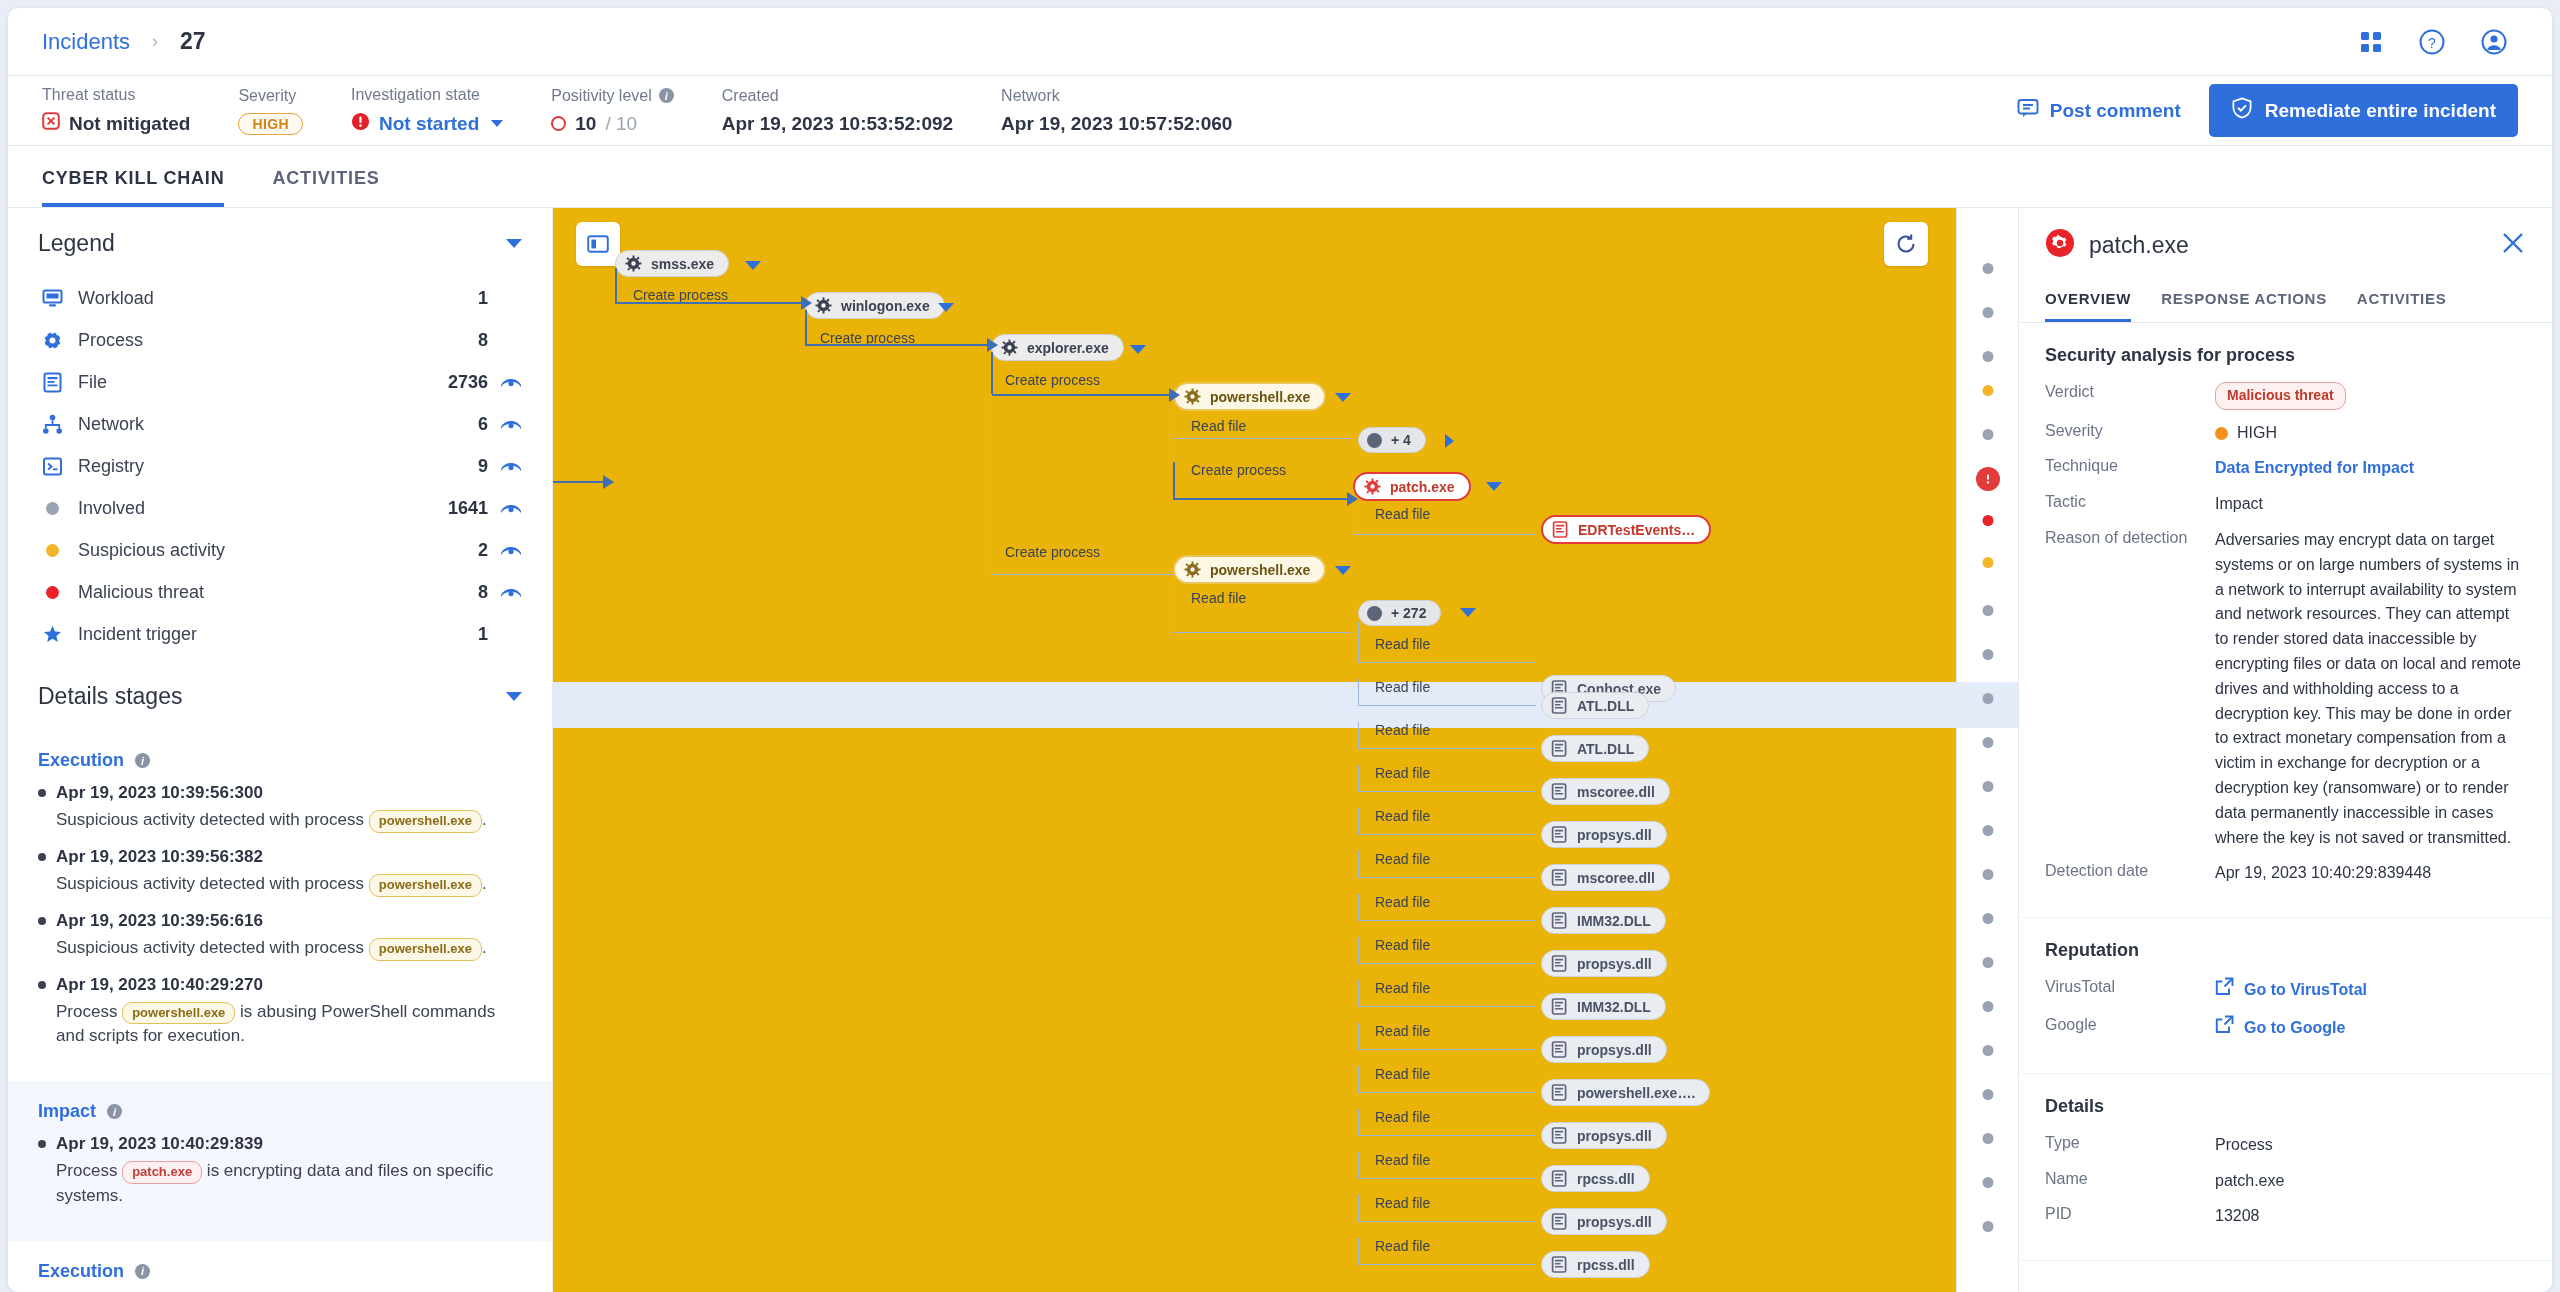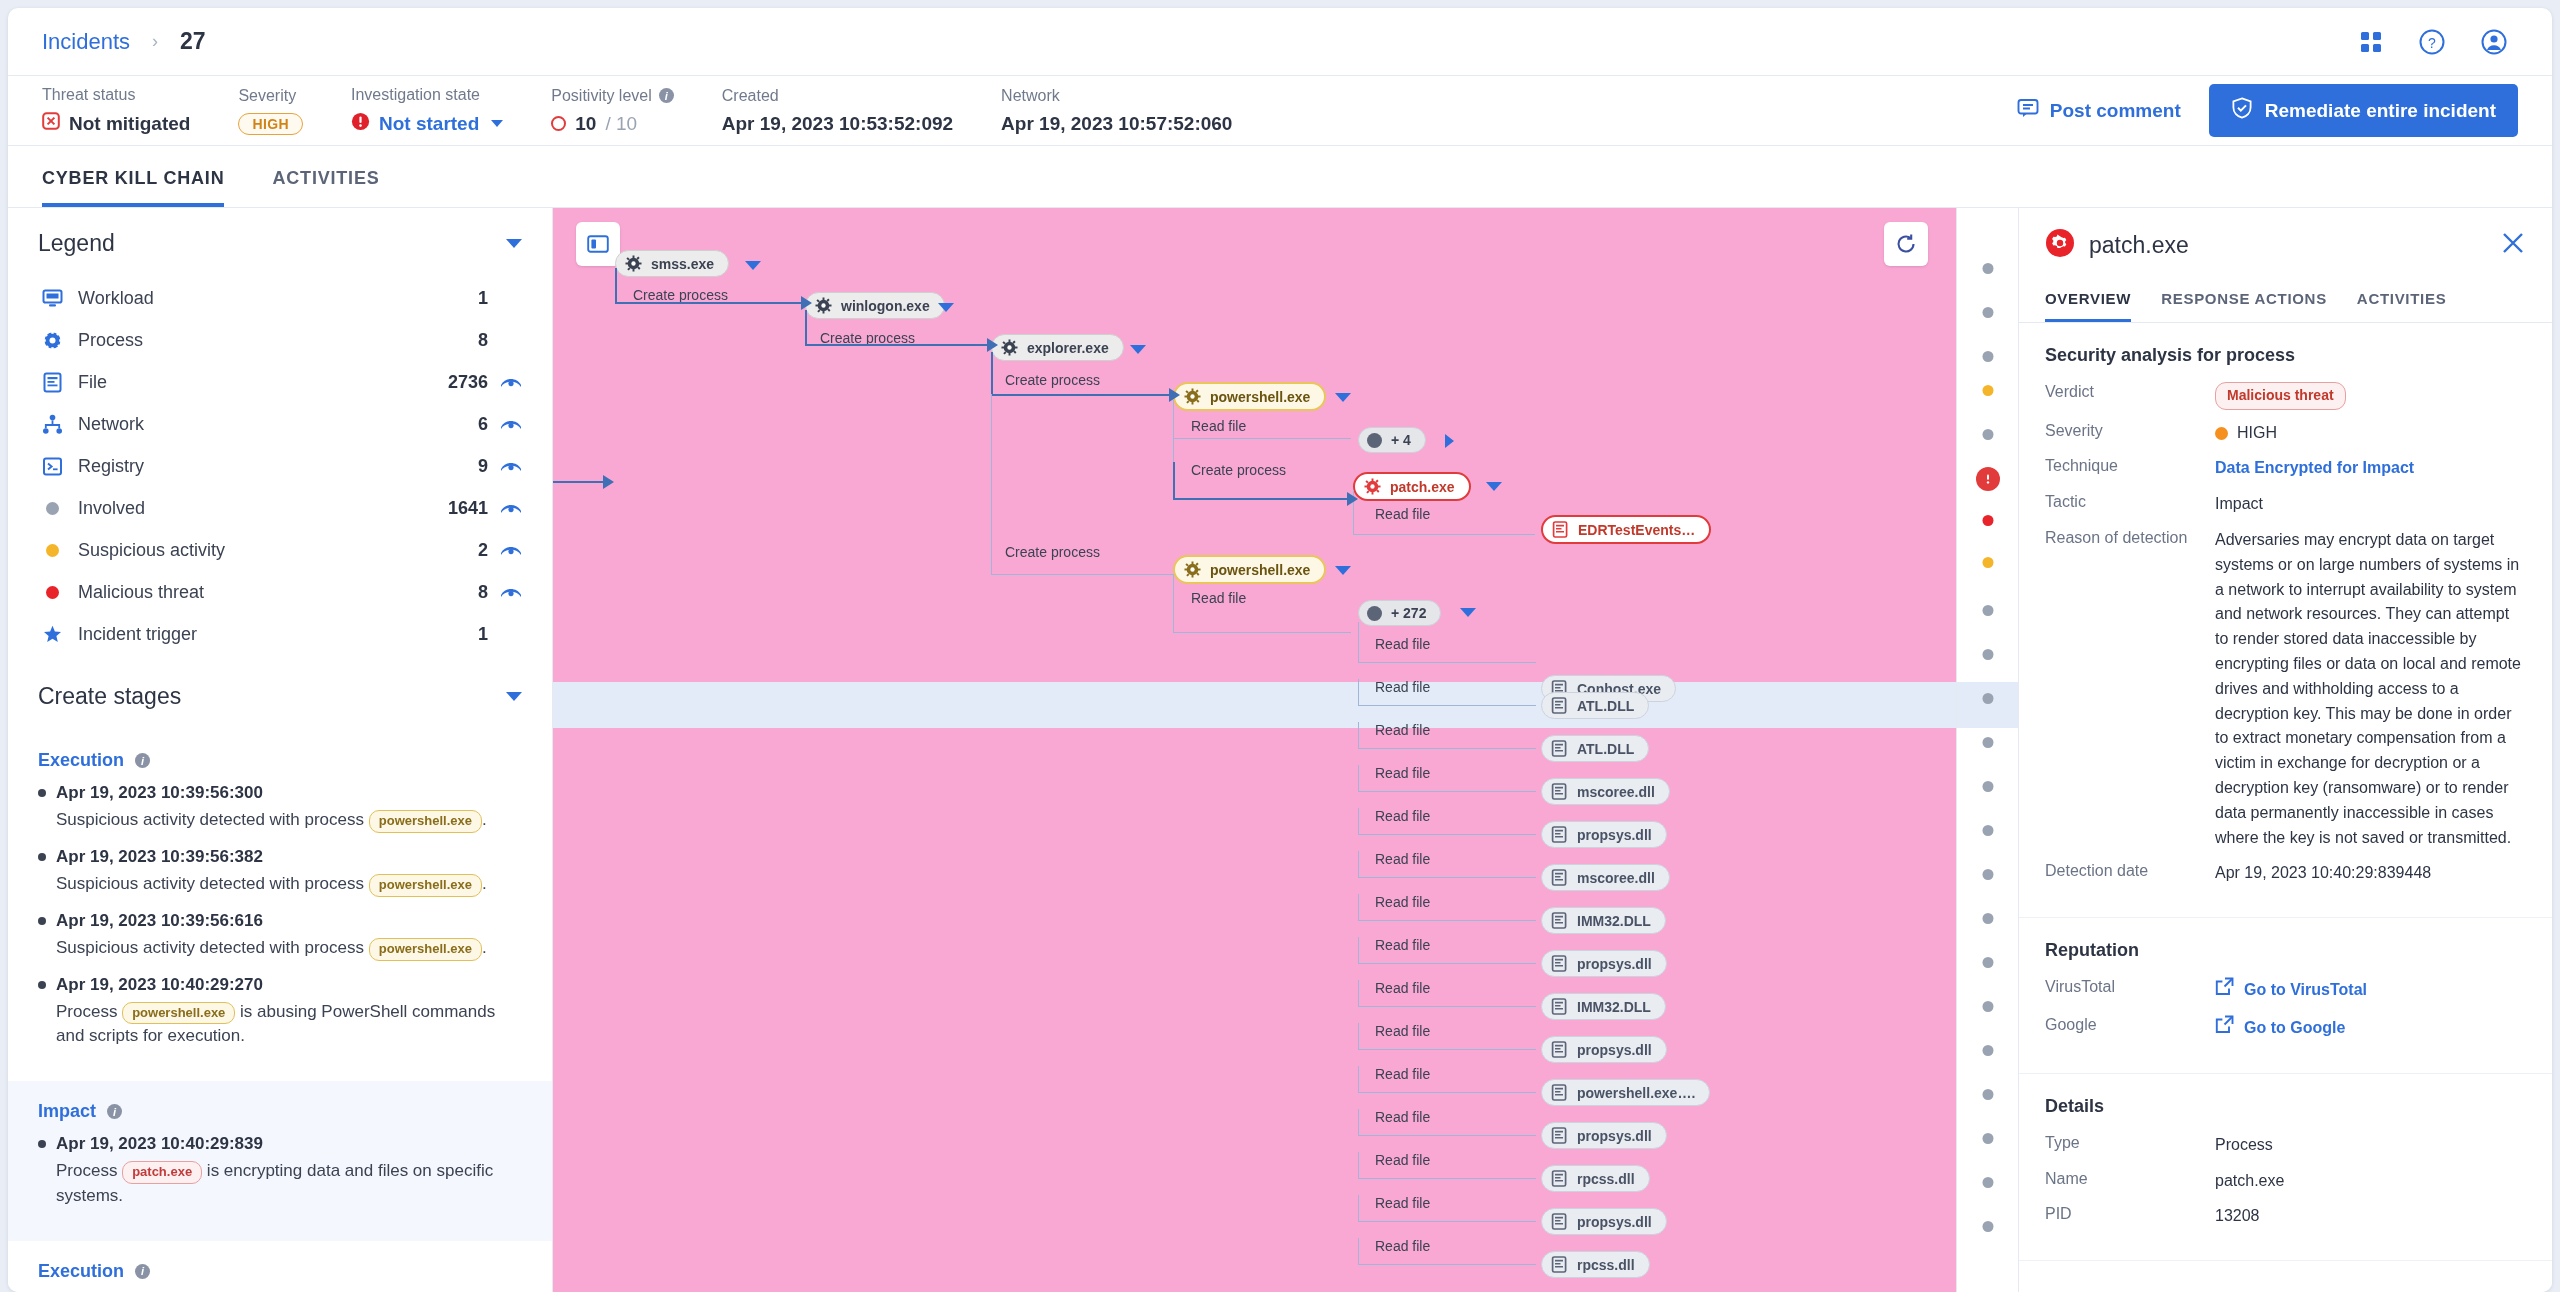--- a/index.html
+++ b/index.html
@@ -79,21 +79,21 @@
   .ev .time { display:flex; align-items:center; gap:10px; font-size:17px;
               font-weight:bold; color:#2d3444; }
   .ev .time .bullet { width:8px;height:8px;border-radius:50%;background:#3b4252; flex:none; }
   .ev .desc { margin-left:18px; margin-top:5px; font-size:17px; color:#3b4252; line-height:1.45; }
   .tag-y { display:inline-block; border:1.3px solid #e2c057; background:#fdf8e6; color:#8a6d1a;
            border-radius:10px; padding:1px 9px; font-size:13px; font-weight:bold; }
   .tag-r { display:inline-block; border:1.3px solid #e8a0a0; background:#fdf0f0; color:#c23b3b;
            border-radius:10px; padding:1px 9px; font-size:13px; font-weight:bold; }
 
   
-  .graph { flex:1; position:relative; background:#f9a8d4; overflow:hidden; }
+  .graph { flex:1; position:relative; background:#eab308; overflow:hidden; }
   .graph-band { position:absolute; left:0; right:0; height:46px; background:#e4ebf8; }
   .collapse-btn { position:absolute; left:23px; top:14px; width:44px;height:44px;
                   background:#fff;border-radius:6px; box-shadow:0 1px 3px rgba(0,0,0,.12);
                   display:flex;align-items:center;justify-content:center; cursor:pointer; }
   .refresh-btn { position:absolute; right:28px; top:14px; width:44px;height:44px;
                  background:#fff;border-radius:6px; box-shadow:0 1px 3px rgba(0,0,0,.12);
                  display:flex;align-items:center;justify-content:center; cursor:pointer; }
   .node { position:absolute; display:flex; align-items:center; gap:9px;
           border-radius:17px; padding:4px 14px 4px 9px; font-size:14px; font-weight:bold;
           white-space:nowrap; cursor:pointer; }
@@ -405,21 +405,21 @@
                 <path d="M9.5 0.8 L11.9 6.4 L18 6.9 L13.4 11 L14.8 17 L9.5 13.8 L4.2 17 L5.6 11 L1 6.9 L7.1 6.4 Z" fill="#2f6fdb"></path>
               </svg>
             </span>
             <span class="nm">Incident trigger</span>
             <span class="ct">1</span>
             <span class="eye"></span>
           </div>
         </div>
 
       <div class="sec-head" style="padding-top:28px;">
-        <span class="t">Create stages</span>
+        <span class="t">Details stages</span>
         <span class="sp"></span>
         <span class="chev-d"></span>
       </div>
       <div id="stage-list">
           <div class="stage">
             <div class="stage-title">
               <span>Execution</span>
               <span class="info-i">i</span>
             </div>
             <div class="ev">

